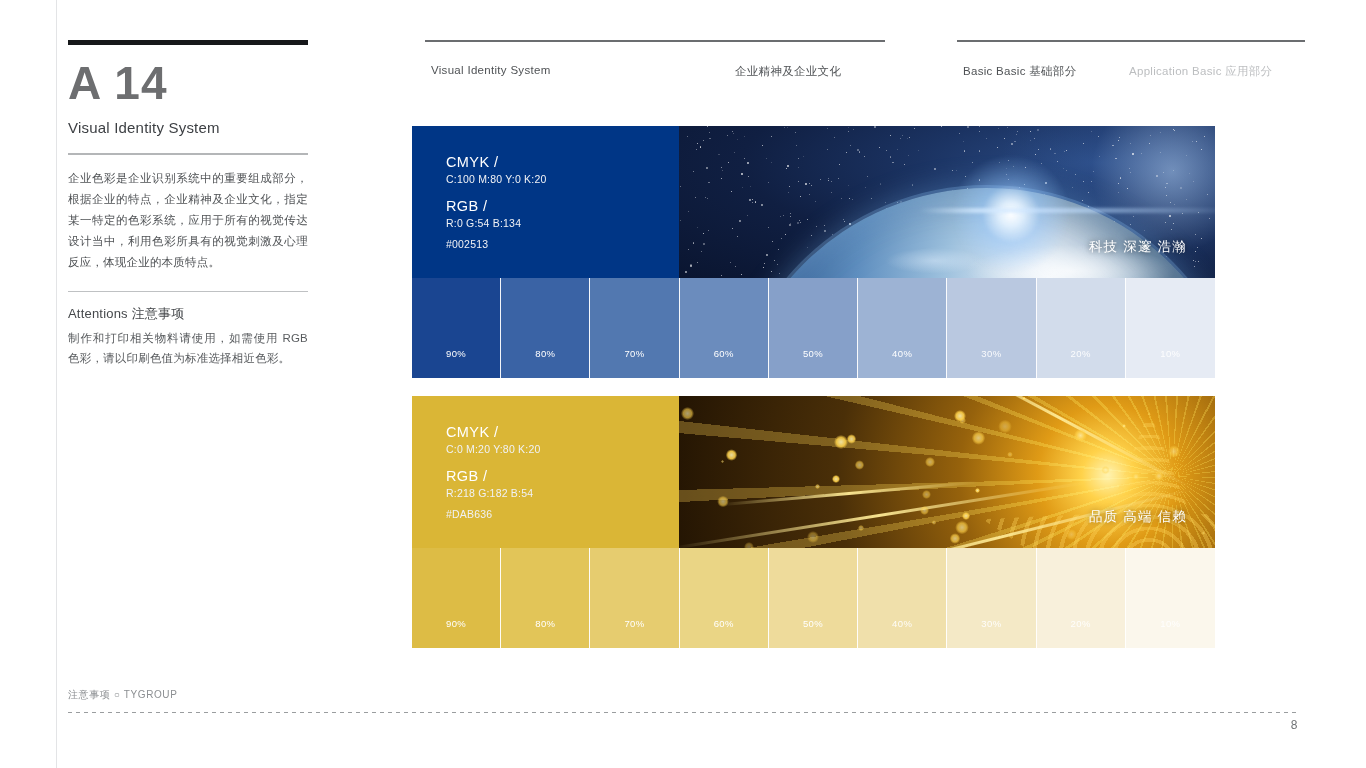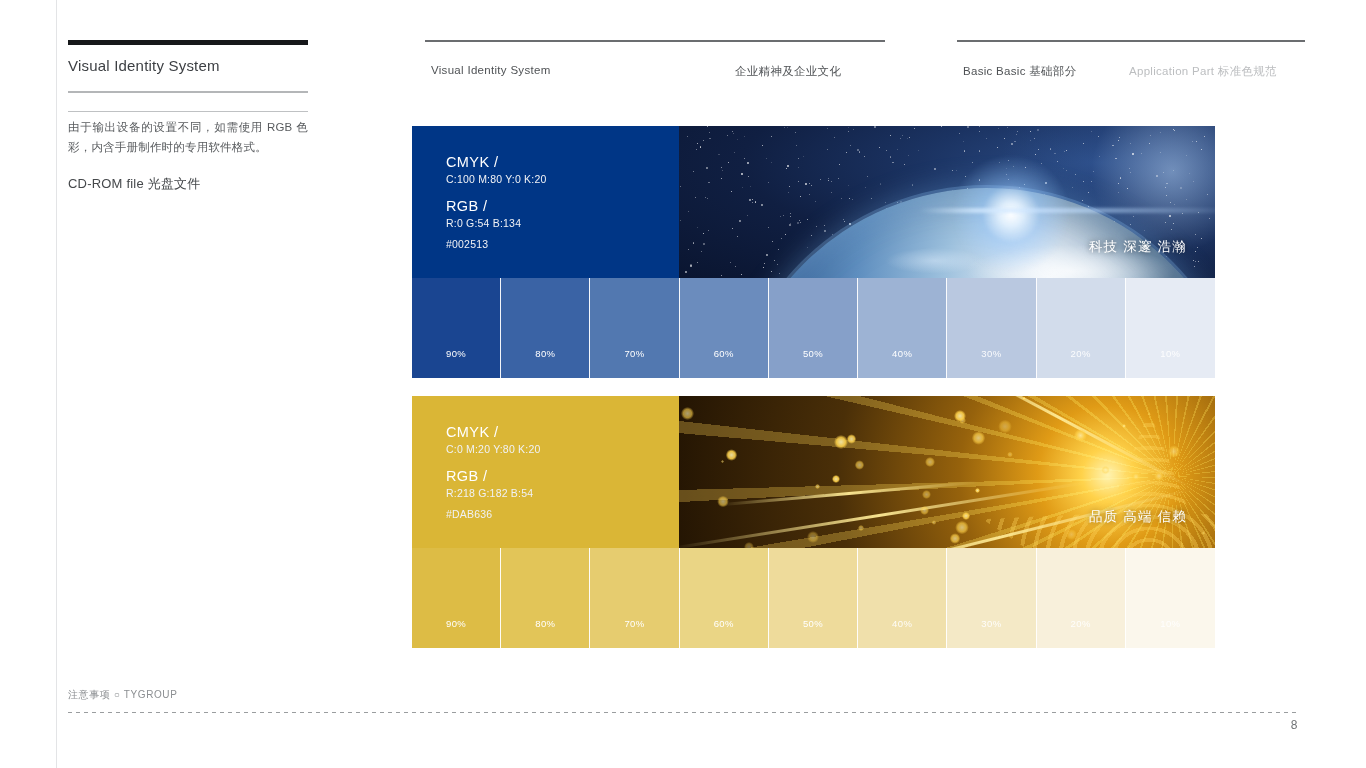--- a/index.html
+++ b/index.html
@@ -196,48 +196,50 @@
 <body>
 
 <div class="page">
 
   <div class="edge-line"></div>
 
   <div class="left-col">
 
     <div class="rule-black"></div>
 
+    <div class="chapter-code">A 14</div>
 
     <div class="chapter-sub">Visual Identity System</div>
 
     <div class="rule-gray"></div>
 
 
+    <div class="body-para">企业色彩是企业识别系统中的重要组成部分，根据企业的特点，企业精神及企业文化，指定某一特定的色彩系统，应用于所有的视觉传达设计当中，利用色彩所具有的视觉刺激及心理反应，体现企业的本质特点。</div>
 
     <div class="rule-gray2"></div>
 
-    <div class="sub-body">由于输出设备的设置不同，如需使用 RGB 色彩，内含手册制作时的专用软件格式。</div>
-
-    <div class="sub-head gap-block">CD-ROM file 光盘文件</div>
+    <div class="sub-head">Attentions 注意事项</div>
+    <div class="sub-body">制作和打印相关物料请使用，如需使用 RGB 色彩，请以印刷色值为标准选择相近色彩。</div>
+
   </div>
 
   <div class="topnav">
     <div class="nav-group" style="left:0; width:460px;">
       <div class="nav-rule"></div>
       <div class="nav-labels">
         <span class="nav-item" style="left:6px;">Visual Identity System</span>
         <span class="nav-item" style="left:310px;">企业精神及企业文化</span>
       </div>
     </div>
 
     <div class="nav-group" style="left:532px; width:348px;">
       <div class="nav-rule"></div>
       <div class="nav-labels">
         <span class="nav-item" style="left:6px;">Basic Basic 基础部分</span>
-        <span class="nav-item dim" style="left:172px;">Application Part 标准色规范</span>
+        <span class="nav-item dim" style="left:172px;">Application Basic 应用部分</span>
       </div>
     </div>
   </div>
 
   <div class="panels">
 
     <div class="color-block">
       <div class="hero">
 
         <div class="hero-left" id="primary-swatch" style="background: rgb(0, 54, 134);">

